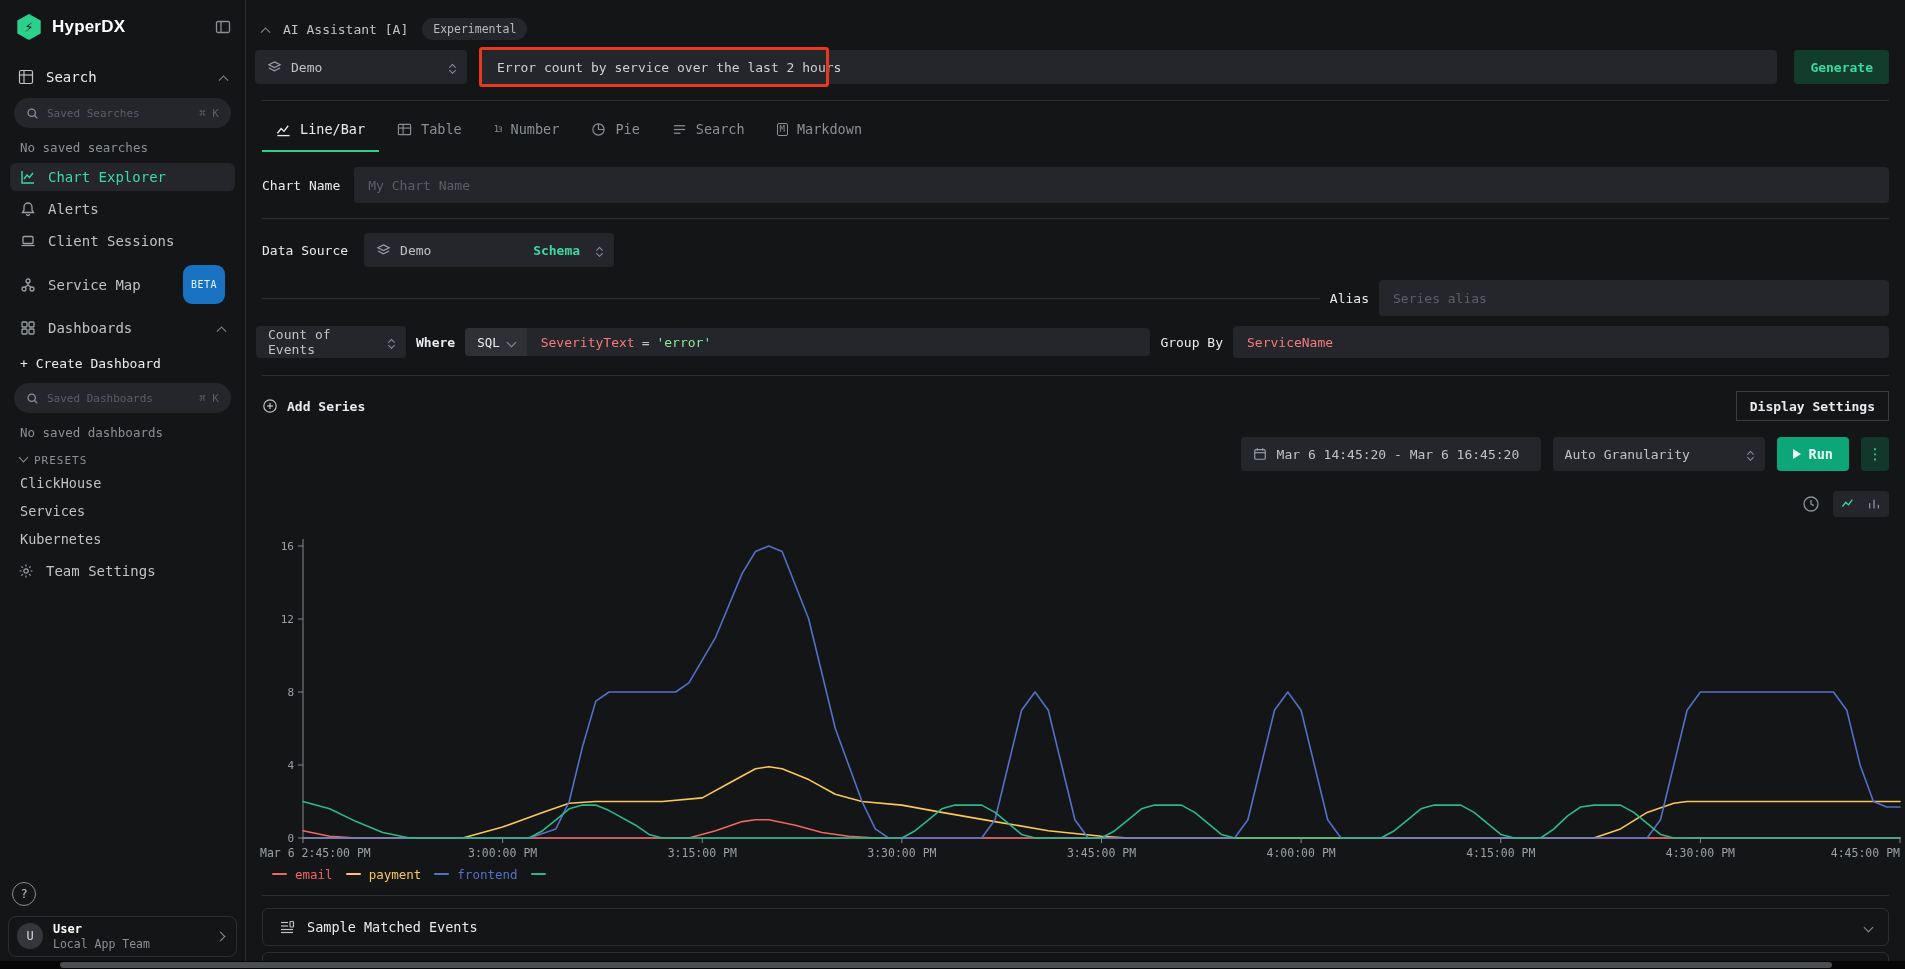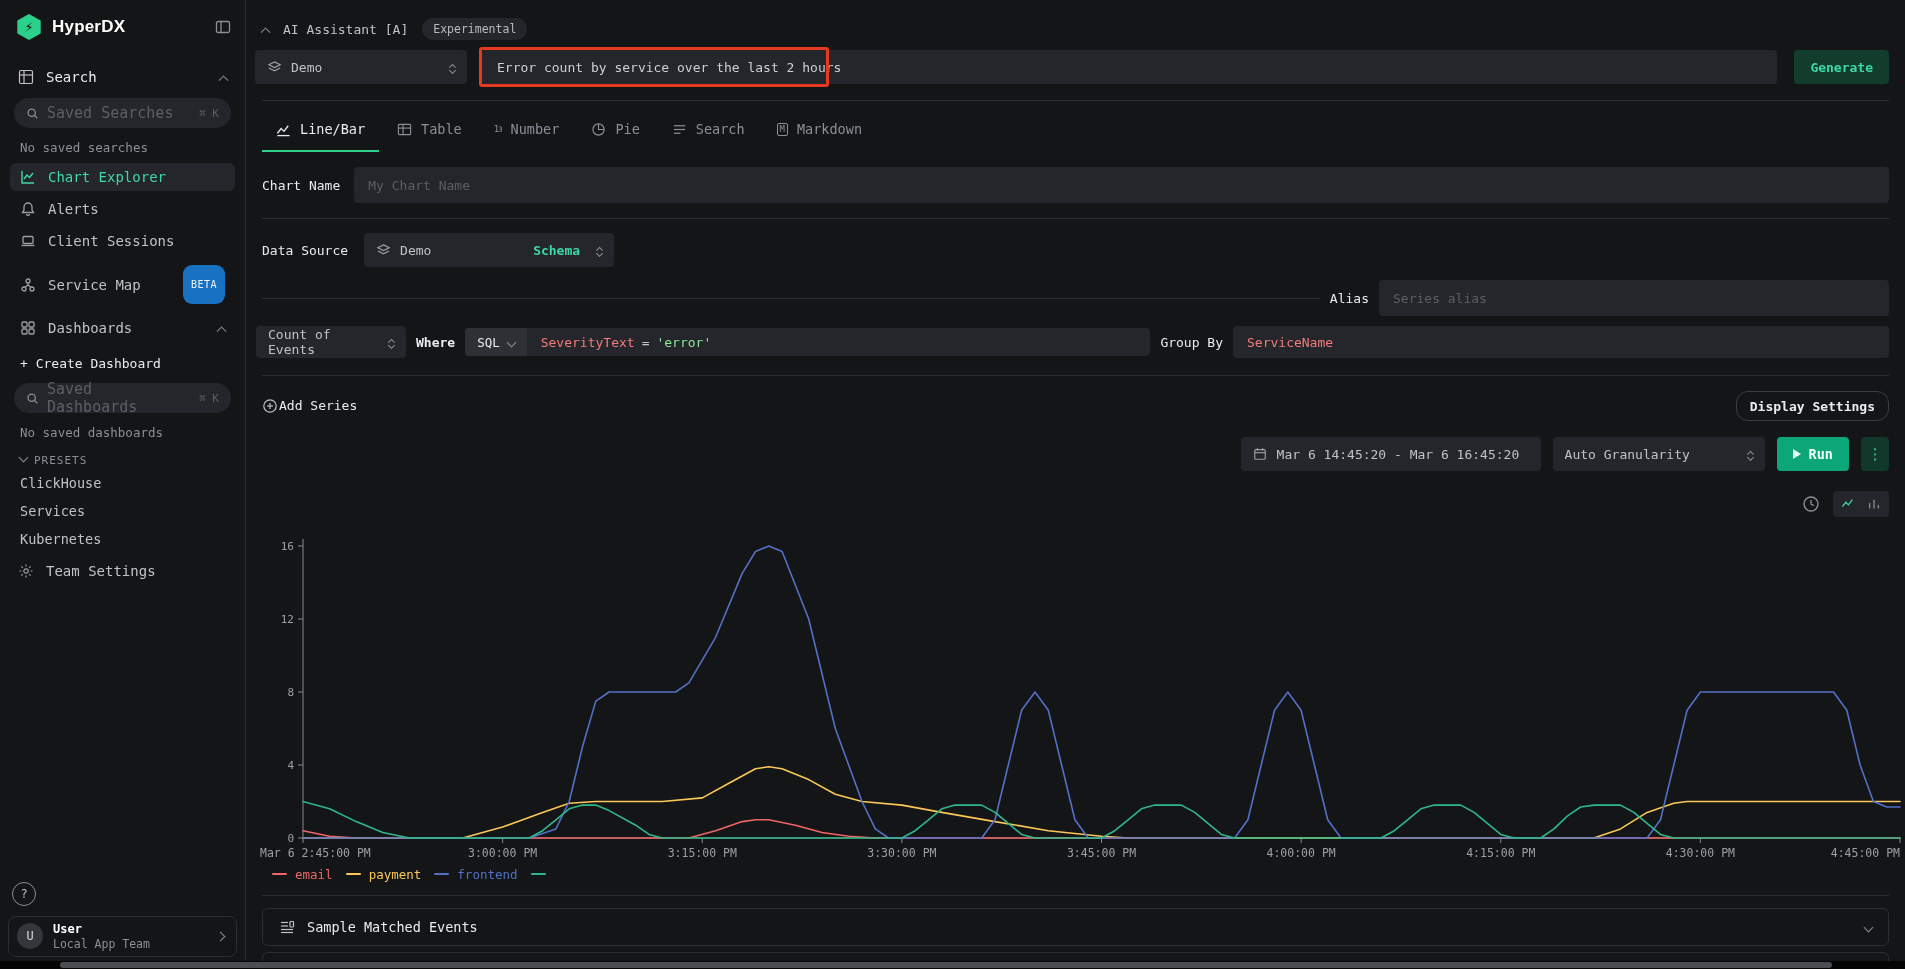--- a/index.html
+++ b/index.html
@@ -21,21 +21,21 @@
   .updown .chev{width:5px;height:5px;border-width:1.2px}
   
   .sidebar{position:absolute;left:0;top:0;width:246px;height:969px;border-right:1px solid var(--border);display:flex;flex-direction:column;background:var(--bg)}
   .brand{display:flex;align-items:center;gap:10px;padding:14px 14px 6px 16px}
   .logo{width:26px;height:26px;background:var(--accent);clip-path:polygon(50% 0,95% 25%,95% 75%,50% 100%,5% 75%,5% 25%);display:flex;align-items:center;justify-content:center}
   .logo span{color:#0b0c0e;font-weight:bold;font-size:15px}
   .brand b{font-family:"Liberation Sans",sans-serif;font-size:17px;color:#fff;letter-spacing:.2px;flex:1}
   .sect{display:flex;align-items:center;gap:12px;padding:9px 18px;margin-top:14px;color:var(--white);font-size:14px}
   .sect .lbl{flex:1}
   .pill{display:flex;align-items:center;gap:8px;background:var(--panel);border-radius:16px;height:30px;margin:4px 14px;padding:0 12px;color:var(--txt-faint)}
-  .pill .ph{flex:1;font-size:15px}
+  .pill .ph{flex:1;font-size:11px}
   .pill .kbd{font-size:11px;color:var(--txt-faint)}
   .hint{color:var(--txt-dim);font-size:12.5px;padding:8px 20px 4px}
   .nav{display:flex;flex-direction:column;gap:4px;padding:4px 10px}
   .nav-item{display:flex;align-items:center;gap:12px;padding:6px 10px;border-radius:6px;font-size:14px;color:var(--txt)}
   .nav-item.active{background:var(--panel);color:var(--accent-text)}
   .nav-item .lbl{flex:1}
   .badge-beta{background:var(--beta);color:#e7f5ff;font-size:10px;font-weight:normal;border-radius:9px;padding:14px 8px;letter-spacing:.5px}
   .create{padding:10px 20px 2px;font-size:13px;color:var(--white)}
   .presets-h{display:flex;gap:7px;padding:10px 20px 2px;font-size:11px;color:var(--txt-dim);letter-spacing:1px}
   .preset{padding:6px 20px;font-size:13.5px;color:var(--txt)}
@@ -83,22 +83,22 @@
   .series-row{top:321px;height:34px;gap:10px;left:10px}
   .agg-select{width:150px;height:32px}
   .where-wrap{flex:1;display:flex;align-items:center;background:var(--panel);border-radius:4px;height:28px;overflow:hidden}
   .sql-chip{display:flex;align-items:center;gap:8px;background:#2e3036;height:100%;padding:0 12px;color:var(--white);font-size:12.5px}
   .code{padding:0 14px;font-size:13px}
   .code .f{color:var(--code-pink)}
   .code .o{color:#c1c2c5;margin:0 7px}
   .code .v{color:var(--code-green)}
   .gb-input{width:656px;height:32px;display:flex;align-items:center;background:var(--panel);border-radius:4px;padding:0 14px;color:var(--code-pink)}
   .addseries-row{top:388px;height:28px}
-  .addseries{display:flex;align-items:flex-start;gap:1px;color:var(--white);font-weight:normal;font-size:13px;cursor:pointer}
-  .btn-outline{margin-left:auto;background:transparent;border:1px solid var(--border2);border-radius:12px;color:var(--white);font-family:inherit;font-weight:bold;font-size:13px;height:30px;padding:3px 13px;cursor:pointer}
+  .addseries{display:flex;align-items:flex-end;gap:9px;color:var(--white);font-weight:bold;font-size:13px;cursor:pointer}
+  .btn-outline{margin-left:auto;background:transparent;border:1px solid var(--border2);border-radius:0;color:var(--white);font-family:inherit;font-weight:bold;font-size:13px;height:30px;padding:3px 13px;cursor:pointer}
   .run-row{top:432px;height:36px;justify-content:flex-end;gap:12px}
   .datefield{display:flex;align-items:center;gap:10px;background:var(--panel);border-radius:4px;height:34px;width:300px;padding:0 12px;color:var(--txt)}
   .gran{width:212px;height:34px}
   .btn-run{display:flex;align-items:center;gap:8px;background:var(--run);border:0;border-radius:4px;color:#eafff6;font-family:inherit;font-weight:bold;font-size:13.5px;height:34px;padding:0 16px;cursor:pointer}
   .play{width:0;height:0;border-left:8px solid #eafff6;border-top:5px solid transparent;border-bottom:5px solid transparent}
   .kebab{width:28px;height:34px;background:#12382b;border:0;border-radius:4px;color:var(--accent-text);font-size:15px;cursor:pointer}
   .icons-row{top:487px;height:26px;justify-content:flex-end;gap:10px}
   .clockbtn{width:24px;height:24px;border-radius:50%;color:var(--txt-dim);display:flex;align-items:center;justify-content:center;cursor:pointer}
   .toggle-pill{display:flex;align-items:center;background:var(--panel);border-radius:4px;height:26px;padding:0 4px;gap:4px}
   .toggle-pill .opt{width:22px;height:20px;display:flex;align-items:center;justify-content:center;border-radius:3px;color:var(--txt-dim);cursor:pointer}

